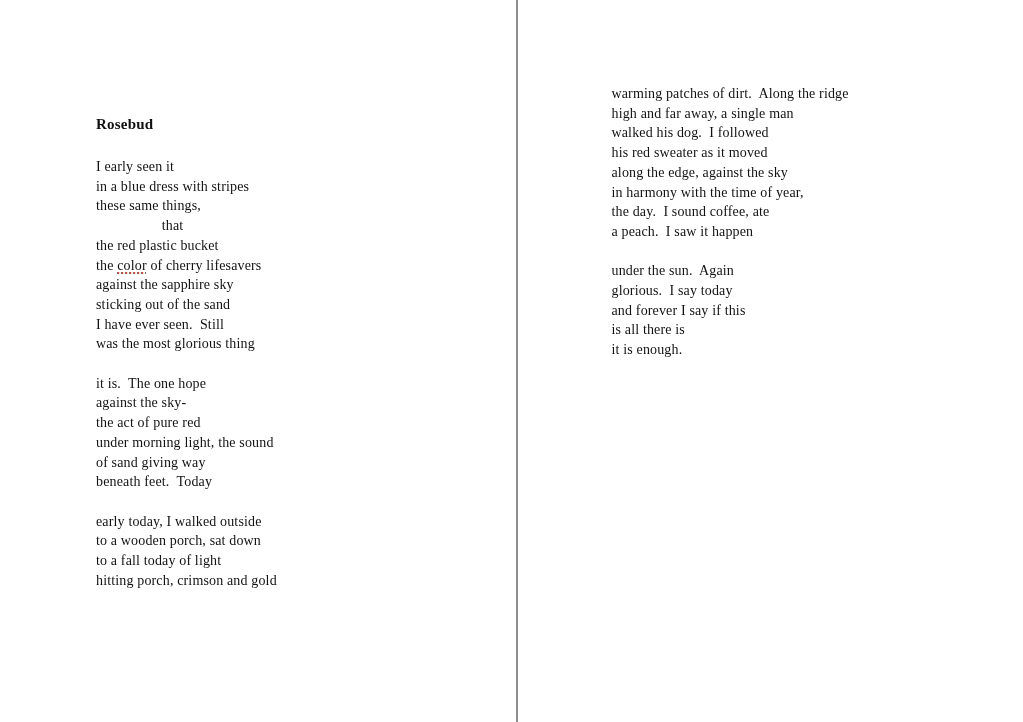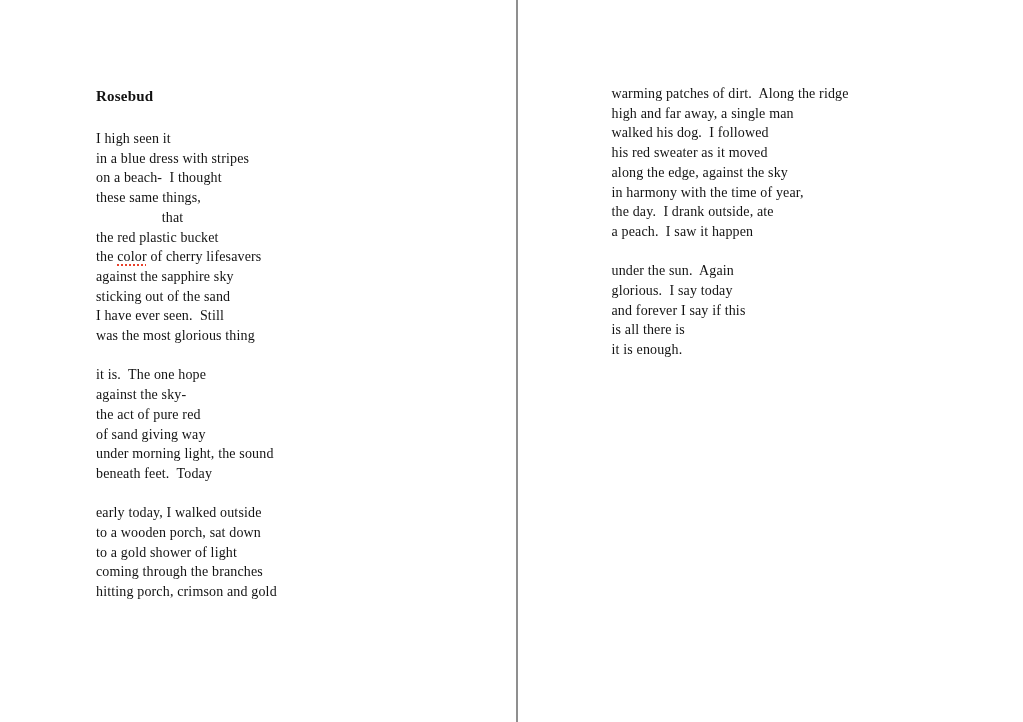--- a/index.html
+++ b/index.html
@@ -18,20 +18,21 @@
     display: flex;
     width: 1023px;
     height: 722px;
   }
   .page {
     box-sizing: border-box;
   }
   .page-left {
     width: 516px;
     padding: 86px 24px 0 96px;
+    margin-top: 28px;
   }
   .divider {
     flex: none;
     width: 1.5px;
     height: 722px;
     background: var(--divider, #8f8f8f);
   }
   .page-right {
     flex: 1;
     padding: 84px 24px 0 94px;
@@ -63,62 +64,60 @@
 </style>
 </head>
 <body>
 
 <div class="spread">
 
   <div class="page page-left">
     <h1 class="title">Rosebud</h1>
     <div>
         <div class="stanza">
-          <div class="line">I high seen it</div>
+          <div class="line">I early seen it</div>
           <div class="line">in a blue dress with stripes</div>
-          <div class="line">on a beach-  I thought</div>
           <div class="line">these same things,</div>
           <div class="line">                  that</div>
           <div class="line">the red plastic bucket</div>
           <div class="line"><span>the </span><span class="misspelled">color</span><span> of cherry lifesavers</span></div>
           <div class="line">against the sapphire sky</div>
           <div class="line">sticking out of the sand</div>
           <div class="line">I have ever seen.  Still</div>
           <div class="line">was the most glorious thing</div>
         </div>
         <div class="stanza">
           <div class="line">it is.  The one hope</div>
           <div class="line">against the sky-</div>
           <div class="line">the act of pure red</div>
+          <div class="line">under morning light, the sound</div>
           <div class="line">of sand giving way</div>
-          <div class="line">under morning light, the sound</div>
           <div class="line">beneath feet.  Today</div>
         </div>
         <div class="stanza">
           <div class="line">early today, I walked outside</div>
           <div class="line">to a wooden porch, sat down</div>
-          <div class="line">to a gold shower of light</div>
-          <div class="line">coming through the branches</div>
+          <div class="line">to a fall today of light</div>
           <div class="line">hitting porch, crimson and gold</div>
         </div>
       </div>
   </div>
 
   <div class="divider"></div>
 
   <div class="page page-right">
     <div>
         <div class="stanza">
           <div class="line">warming patches of dirt.  Along the ridge</div>
           <div class="line">high and far away, a single man</div>
           <div class="line">walked his dog.  I followed</div>
           <div class="line">his red sweater as it moved</div>
           <div class="line">along the edge, against the sky</div>
           <div class="line">in harmony with the time of year,</div>
-          <div class="line">the day.  I drank outside, ate</div>
+          <div class="line">the day.  I sound coffee, ate</div>
           <div class="line">a peach.  I saw it happen</div>
         </div>
         <div class="stanza">
           <div class="line">under the sun.  Again</div>
           <div class="line">glorious.  I say today</div>
           <div class="line">and forever I say if this</div>
           <div class="line">is all there is</div>
           <div class="line">it is enough.</div>
         </div>
       </div>

